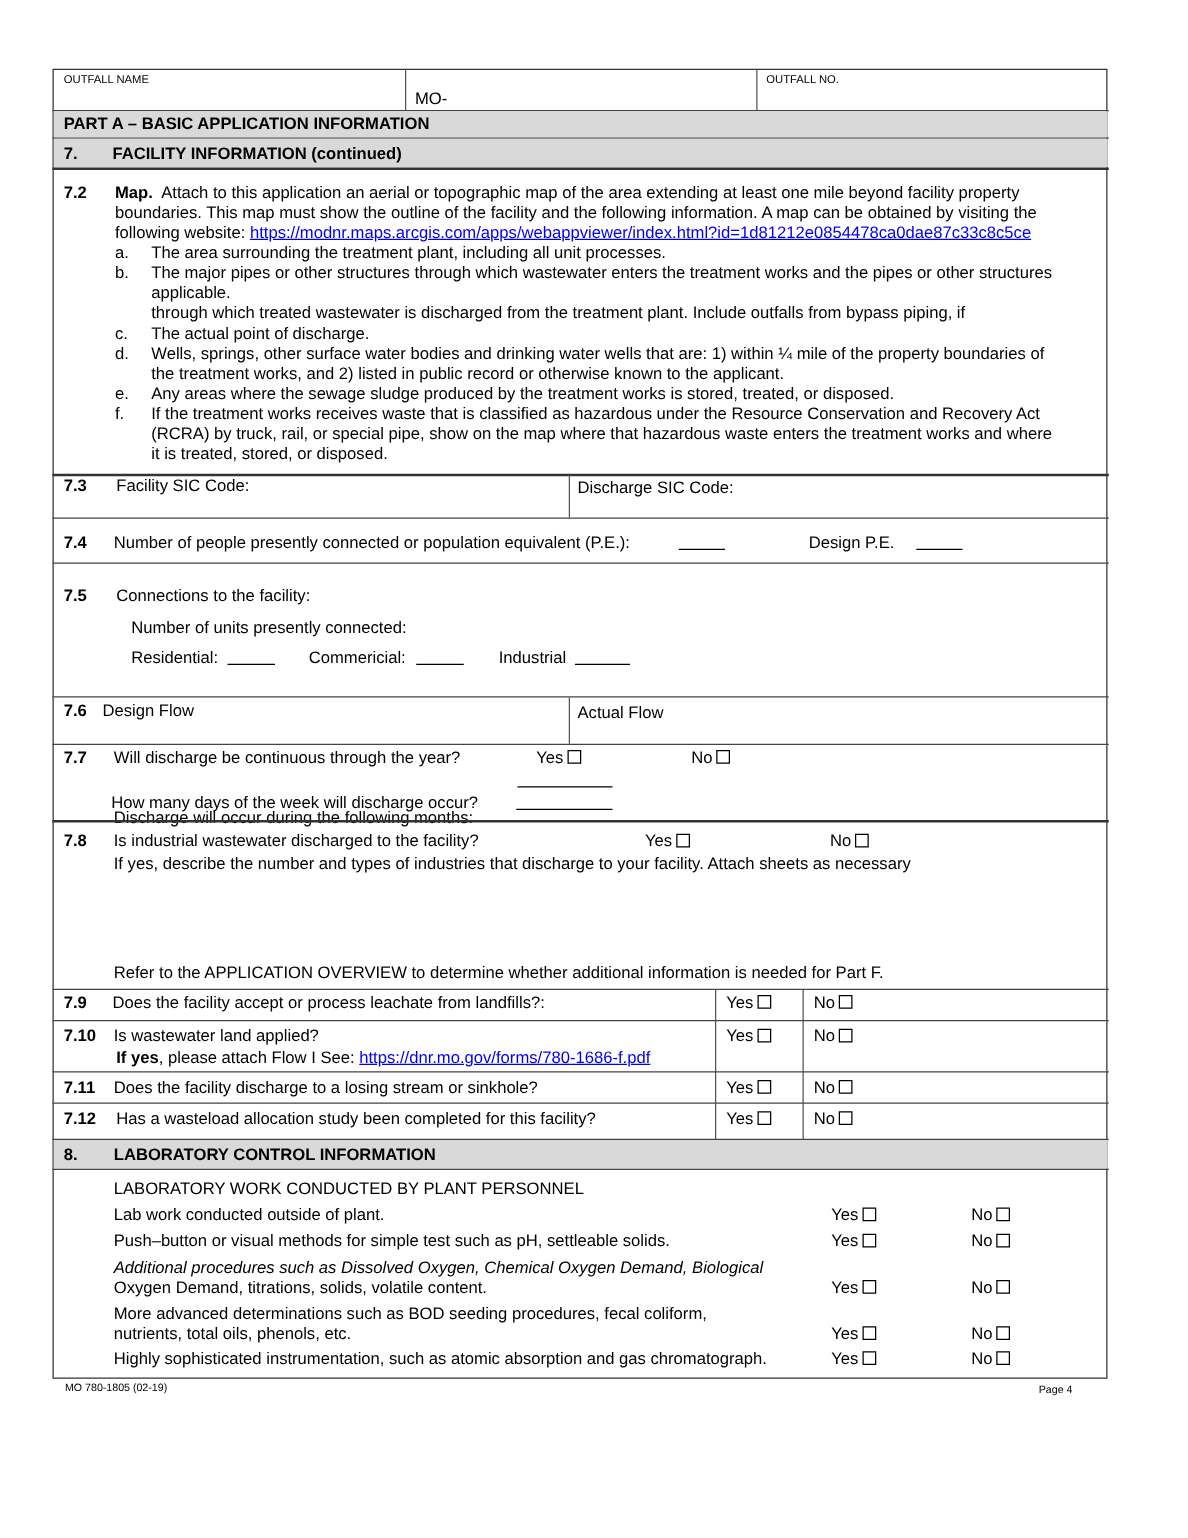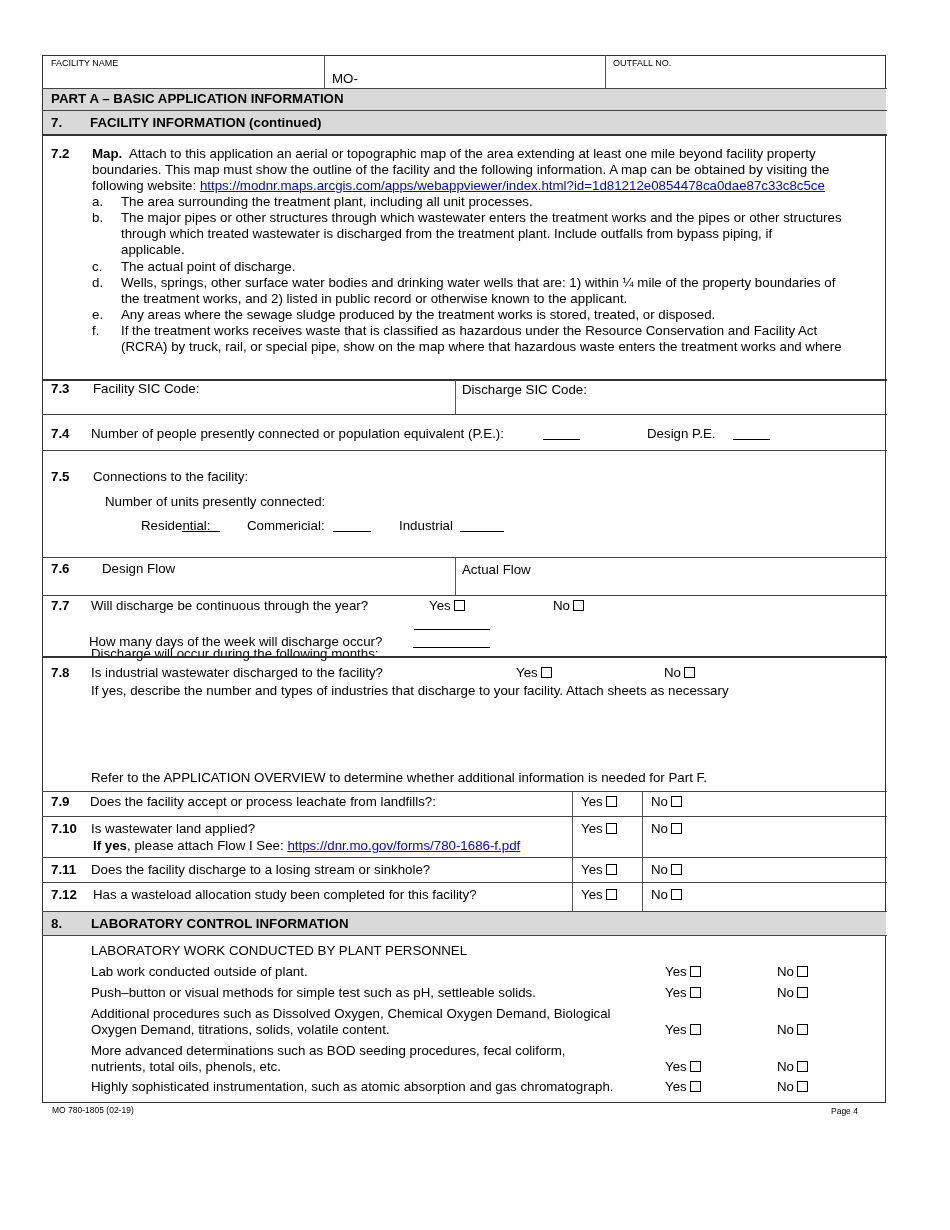--- a/index.html
+++ b/index.html
@@ -20,21 +20,21 @@
   .list-item .mk { position:absolute; left:0; width:24px; }
   .list-item .bd { position:absolute; left:29px; width:758px; }
 </style>
 </head>
 <body>
 
 <div class="frame"></div>
 
 <div class="vline" style="left:324px; top:55px; height:33px;"></div>
 <div class="vline" style="left:605px; top:55px; height:33px;"></div>
-<div class="abs tiny" style="left:51px; top:58px;">FACILITY NAME</div>
+<div class="abs tiny" style="left:51px; top:58px;">OUTFALL NAME</div>
 <div class="abs" style="left:326px; top:55px; width:278px; height:33px;"></div>
 <div class="abs" style="left:43px; top:67px; width:280px; height:20px;"></div>
 <div class="abs tiny" style="left:332px; top:58px;margin-top:40px;">PERMIT NO.</div>
 <div class="abs txt" style="left:332px; top:71px;">MO-</div>
 <div class="abs tiny" style="left:613px; top:58px;">OUTFALL NO.</div>
 <div class="abs" style="left:607px; top:67px; width:278px; height:20px;"></div>
 
 <div class="hline" style="top:88px;"></div>
 <div class="gray" style="top:89px; height:21px;"></div>
 <div class="abs txt bold" style="left:51px; top:91px;">PART A – BASIC APPLICATION INFORMATION</div>
@@ -58,22 +58,22 @@
 <div class="list-item" style="left:92px; top:194px;">
   <span class="mk">a.</span>
   <div class="bd">
       <div>The area surrounding the treatment plant, including all unit processes.</div>
     </div>
 </div>
 <div class="list-item" style="left:92px; top:210px;">
   <span class="mk">b.</span>
   <div class="bd">
     <div style="white-space:nowrap">The major pipes or other structures through which wastewater enters the treatment works and the pipes or other structures</div>
+    <div>applicable.</div>
     <div style="white-space:nowrap">through which treated wastewater is discharged from the treatment plant.  Include outfalls from bypass piping, if</div>
-    <div>applicable.</div>
   </div>
 </div>
 <div class="list-item" style="left:92px; top:259px;">
   <span class="mk">c.</span>
   <div class="bd">
       <div>The actual point of discharge.</div>
     </div>
 </div>
 <div class="list-item" style="left:92px; top:275px;">
   <span class="mk">d.</span>
@@ -84,22 +84,23 @@
 </div>
 <div class="list-item" style="left:92px; top:307px;">
   <span class="mk">e.</span>
   <div class="bd">
       <div>Any areas where the sewage sludge produced by the treatment works is stored, treated, or disposed.</div>
     </div>
 </div>
 <div class="list-item" style="left:92px; top:323px;">
   <span class="mk">f.</span>
   <div class="bd">
-    <div style="white-space:nowrap">If the treatment works receives waste that is classified as hazardous under the Resource Conservation and Facility Act</div>
+    <div style="white-space:nowrap">If the treatment works receives waste that is classified as hazardous under the Resource Conservation and Recovery Act</div>
     <div style="white-space:nowrap">(RCRA) by truck, rail, or special pipe, show on the map where that hazardous waste enters the treatment works and where</div>
+    <div>it is treated, stored, or disposed.</div>
   </div>
 </div>
 
 <div class="hline thick" style="top:379px;"></div>
 <div class="vline" style="left:455px; top:380px; height:34px;"></div>
 <div class="abs txt bold" style="left:51px; top:381px;">7.3</div>
 <div class="abs txt" style="left:93px; top:381px;">Facility SIC Code:</div>
 <div class="abs" style="left:210px; top:381px; width:240px; height:30px;"></div>
 <div class="abs txt" style="left:462px; top:382px;">Discharge SIC Code:</div>
 <div class="abs" style="left:600px; top:381px; width:280px; height:30px;"></div>
@@ -108,31 +109,31 @@
 <div class="abs txt bold" style="left:51px; top:426px;text-align:center;">7.4</div>
 <div class="abs txt" style="left:91px; top:426px;">Number of people presently connected or population equivalent (P.E.):</div>
 <div class="abs blank" style="left:543px; top:427px; width:37px;"></div>
 <div class="abs txt" style="left:647px; top:426px;">Design P.E.</div>
 <div class="abs blank" style="left:733px; top:427px; width:37px;"></div>
 
 <div class="hline" style="top:450px;"></div>
 <div class="abs txt bold" style="left:51px; top:469px;">7.5</div>
 <div class="abs txt" style="left:93px; top:469px;">Connections to the facility:</div>
 <div class="abs txt" style="left:105px; top:494px;">Number of units presently connected:</div>
-<div class="abs txt" style="left:105px; top:518px;margin-left:36px;">Residential:</div>
+<div class="abs txt" style="left:105px; top:518px;">Residential:</div>
 <div class="abs blank" style="left:182px; top:519px; width:38px;"></div>
 <div class="abs txt" style="left:247px; top:518px;">Commericial:</div>
 <div class="abs blank" style="left:333px; top:519px; width:38px;"></div>
 <div class="abs txt" style="left:399px; top:518px;">Industrial</div>
 <div class="abs blank" style="left:460px; top:519px; width:44px;"></div>
 
 <div class="hline" style="top:557px;"></div>
 <div class="vline" style="left:455px; top:558px; height:37px;"></div>
 <div class="abs txt bold" style="left:51px; top:561px;">7.6</div>
-<div class="abs txt" style="left:102px; top:561px;">Design Flow</div>
+<div class="abs txt" style="left:82px; top:561px;">Design Flow</div>
 <div class="abs" style="left:180px; top:561px; width:270px; height:32px;"></div>
 <div class="abs txt" style="left:462px; top:562px;">Actual Flow</div>
 <div class="abs" style="left:545px; top:561px; width:335px; height:32px;"></div>
 
 <div class="hline" style="top:595px;"></div>
 <div class="abs txt bold" style="left:51px; top:598px;">7.7</div>
 <div class="abs txt" style="left:91px; top:598px;">Will discharge be continuous through the year?</div>
 <div class="abs txt" style="left:429px; top:598px;"><span>Yes</span><span class="cb"></span></div>
 <div class="abs txt" style="left:553px; top:598px;"><span>No</span><span class="cb"></span></div>
 <div class="abs txt" style="left:91px; top:616px;margin-top:30px;">Discharge will occur during the following months:</div>
@@ -199,21 +200,21 @@
   <div class="abs txt" style="left:91px; top:964px;">Lab work conducted outside of plant.</div>
   <div class="abs txt" style="left:665px; top:964px;"><span>Yes</span><span class="cb"></span></div>
   <div class="abs txt" style="left:777px; top:964px;"><span>No</span><span class="cb"></span></div>
 </div>
 <div>
   <div class="abs txt" style="left:91px; top:985px;">Push–button or visual methods for simple test such as pH, settleable solids.</div>
   <div class="abs txt" style="left:665px; top:985px;"><span>Yes</span><span class="cb"></span></div>
   <div class="abs txt" style="left:777px; top:985px;"><span>No</span><span class="cb"></span></div>
 </div>
 <div>
-  <div class="abs txt" style="left:91px; top:1006px;">Additional procedures such as Dissolved Oxygen, Chemical Oxygen Demand, Biological</div>
+  <div class="abs txt" style="left:91px; top:1006px;font-style:italic;">Additional procedures such as Dissolved Oxygen, Chemical Oxygen Demand, Biological</div>
   <div class="abs txt" style="left:91px; top:1022px;">Oxygen Demand, titrations, solids, volatile content.</div>
   <div class="abs txt" style="left:665px; top:1022px;"><span>Yes</span><span class="cb"></span></div>
   <div class="abs txt" style="left:777px; top:1022px;"><span>No</span><span class="cb"></span></div>
 </div>
 <div>
   <div class="abs txt" style="left:91px; top:1043px;">More advanced determinations such as BOD seeding procedures, fecal coliform,</div>
   <div class="abs txt" style="left:91px; top:1059px;">nutrients, total oils, phenols, etc.</div>
   <div class="abs txt" style="left:665px; top:1059px;"><span>Yes</span><span class="cb"></span></div>
   <div class="abs txt" style="left:777px; top:1059px;"><span>No</span><span class="cb"></span></div>
 </div>

